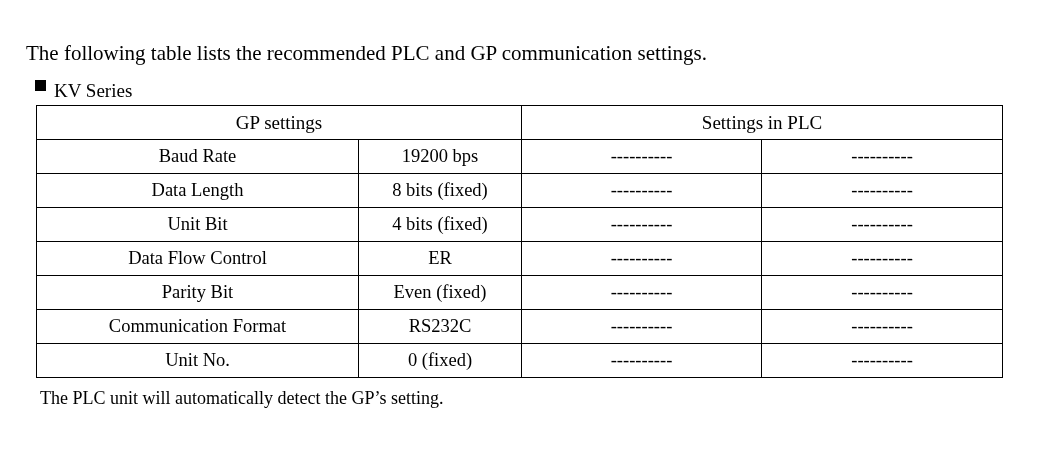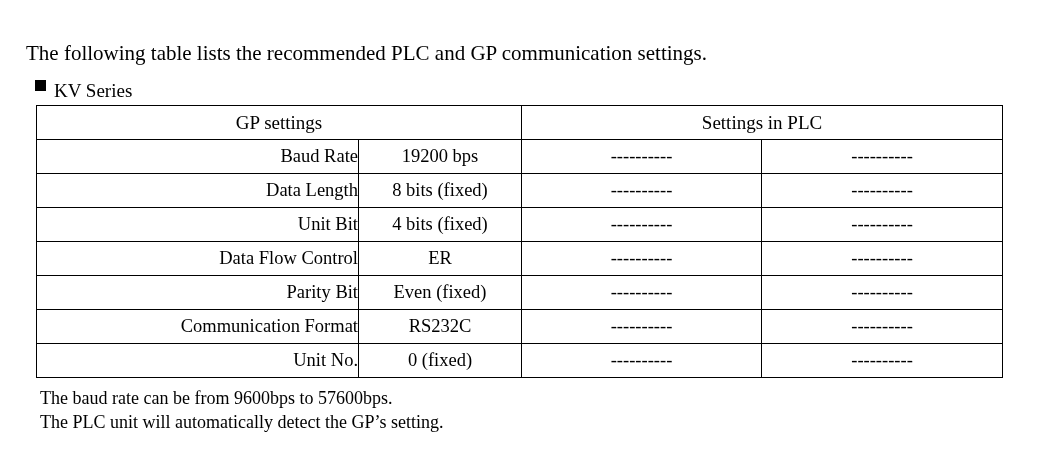--- a/index.html
+++ b/index.html
@@ -65,21 +65,21 @@
     vertical-align: middle;
     margin-left: 17px;
   }
   th.hdr {
     text-align: center;
     font-size: 19px;
     height: 34px;
   }
   td.label {
     padding-left: 12px;
-    text-align: right;
+    text-align: center;
   }
   td.value {
     padding-left: 10px;
     text-align: center;
   }
   td.dashes {
     text-align: center;
     letter-spacing: 0px;
     font-family: "Liberation Serif", serif;
   }
@@ -163,17 +163,16 @@
       <tr>
         <td class="label">Unit No.</td>
         <td class="value">0 (fixed)</td>
         <td class="dashes">----------</td>
         <td class="dashes">----------</td>
       </tr>
     </tbody>
   </table>
 
   <div class="notes">
-    <div>The baud rate can be from 9600bps to 57600bps.</div>
     <div>The PLC unit will automatically detect the GP’s setting.</div>
   </div>
 
 </div>
 
 </body></html>

